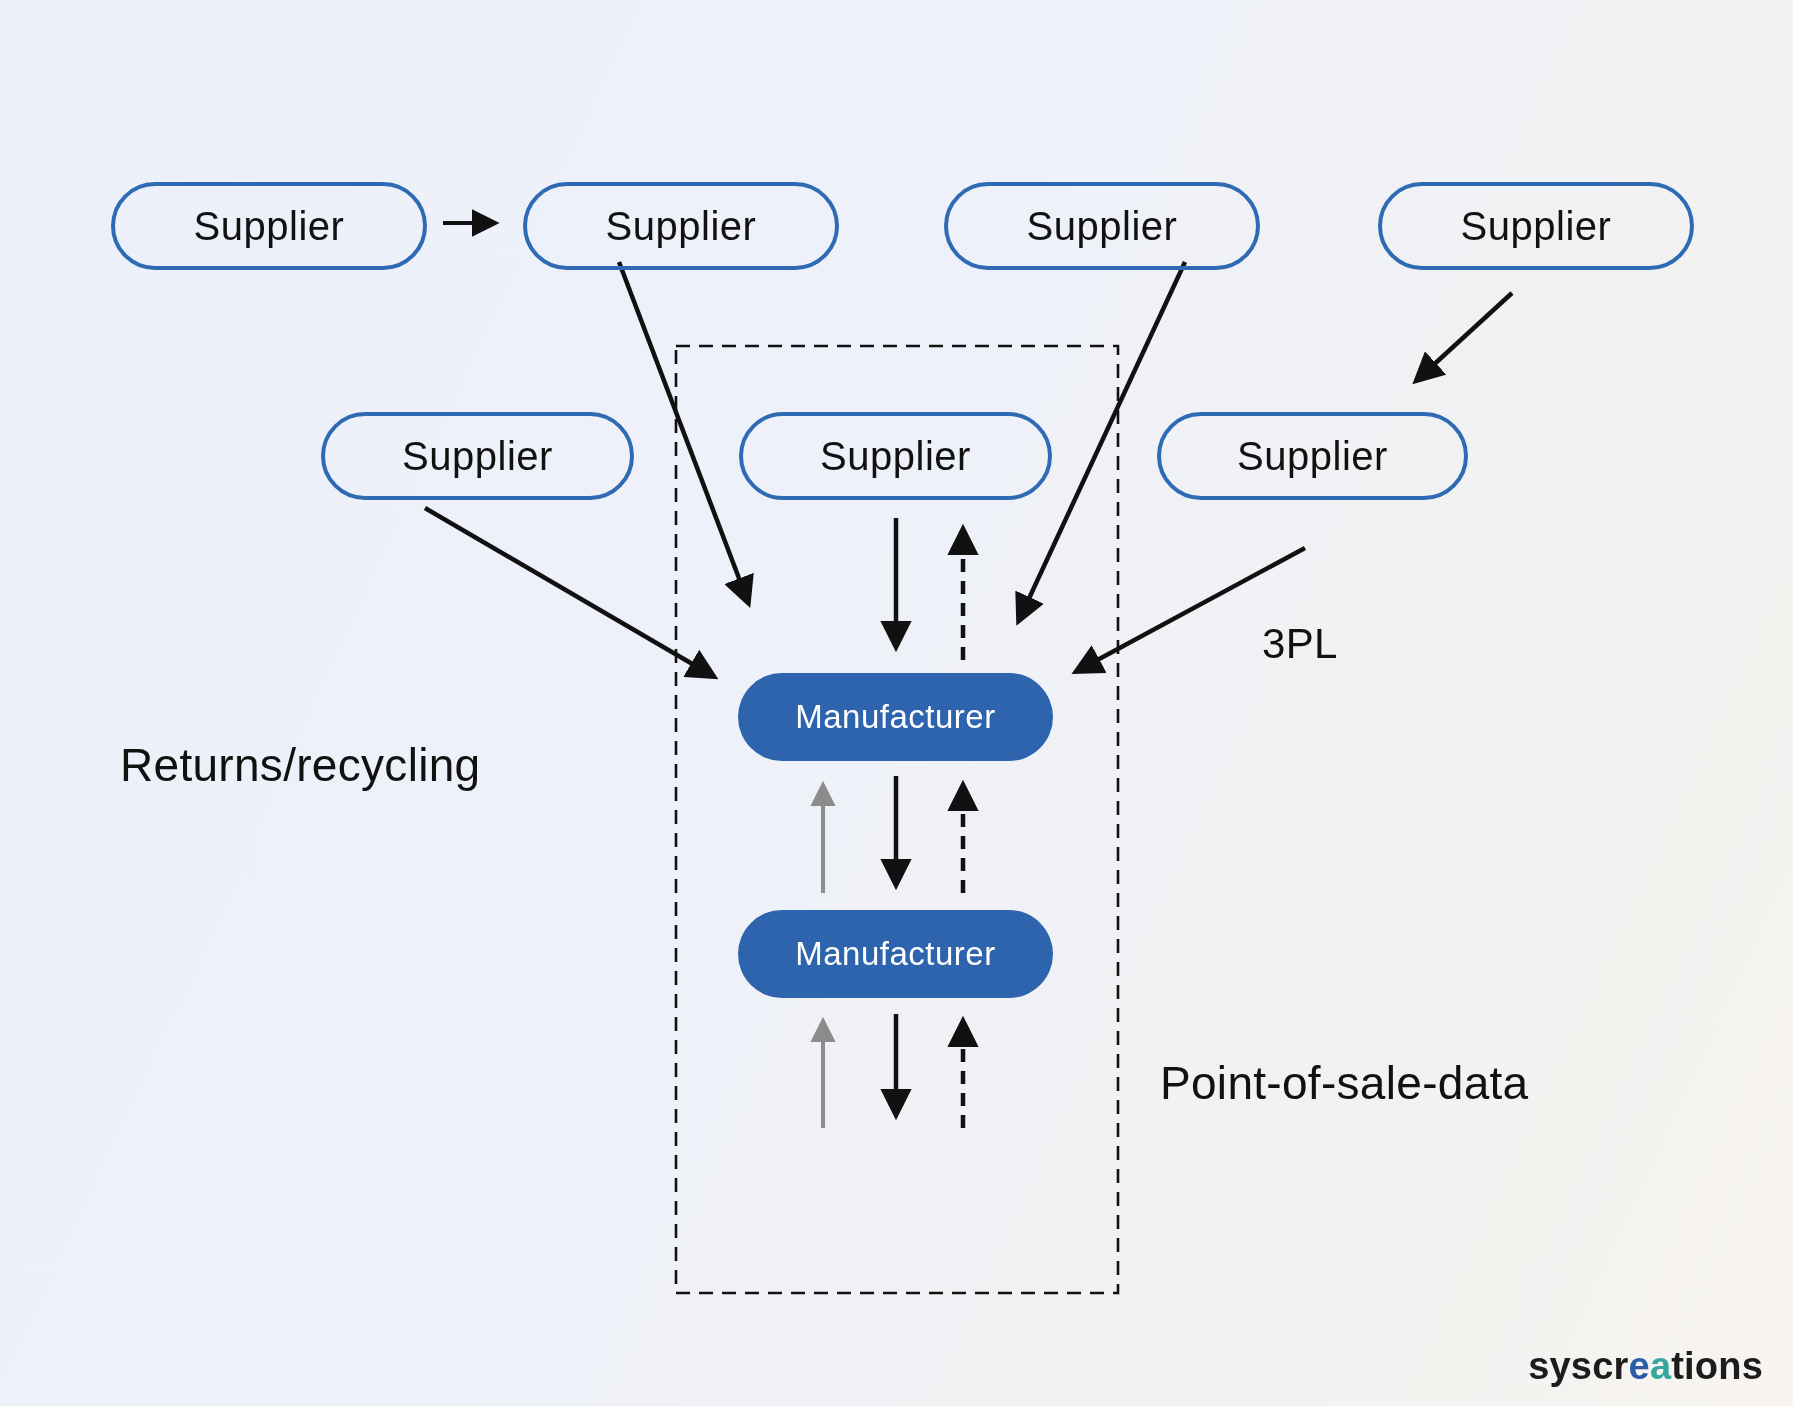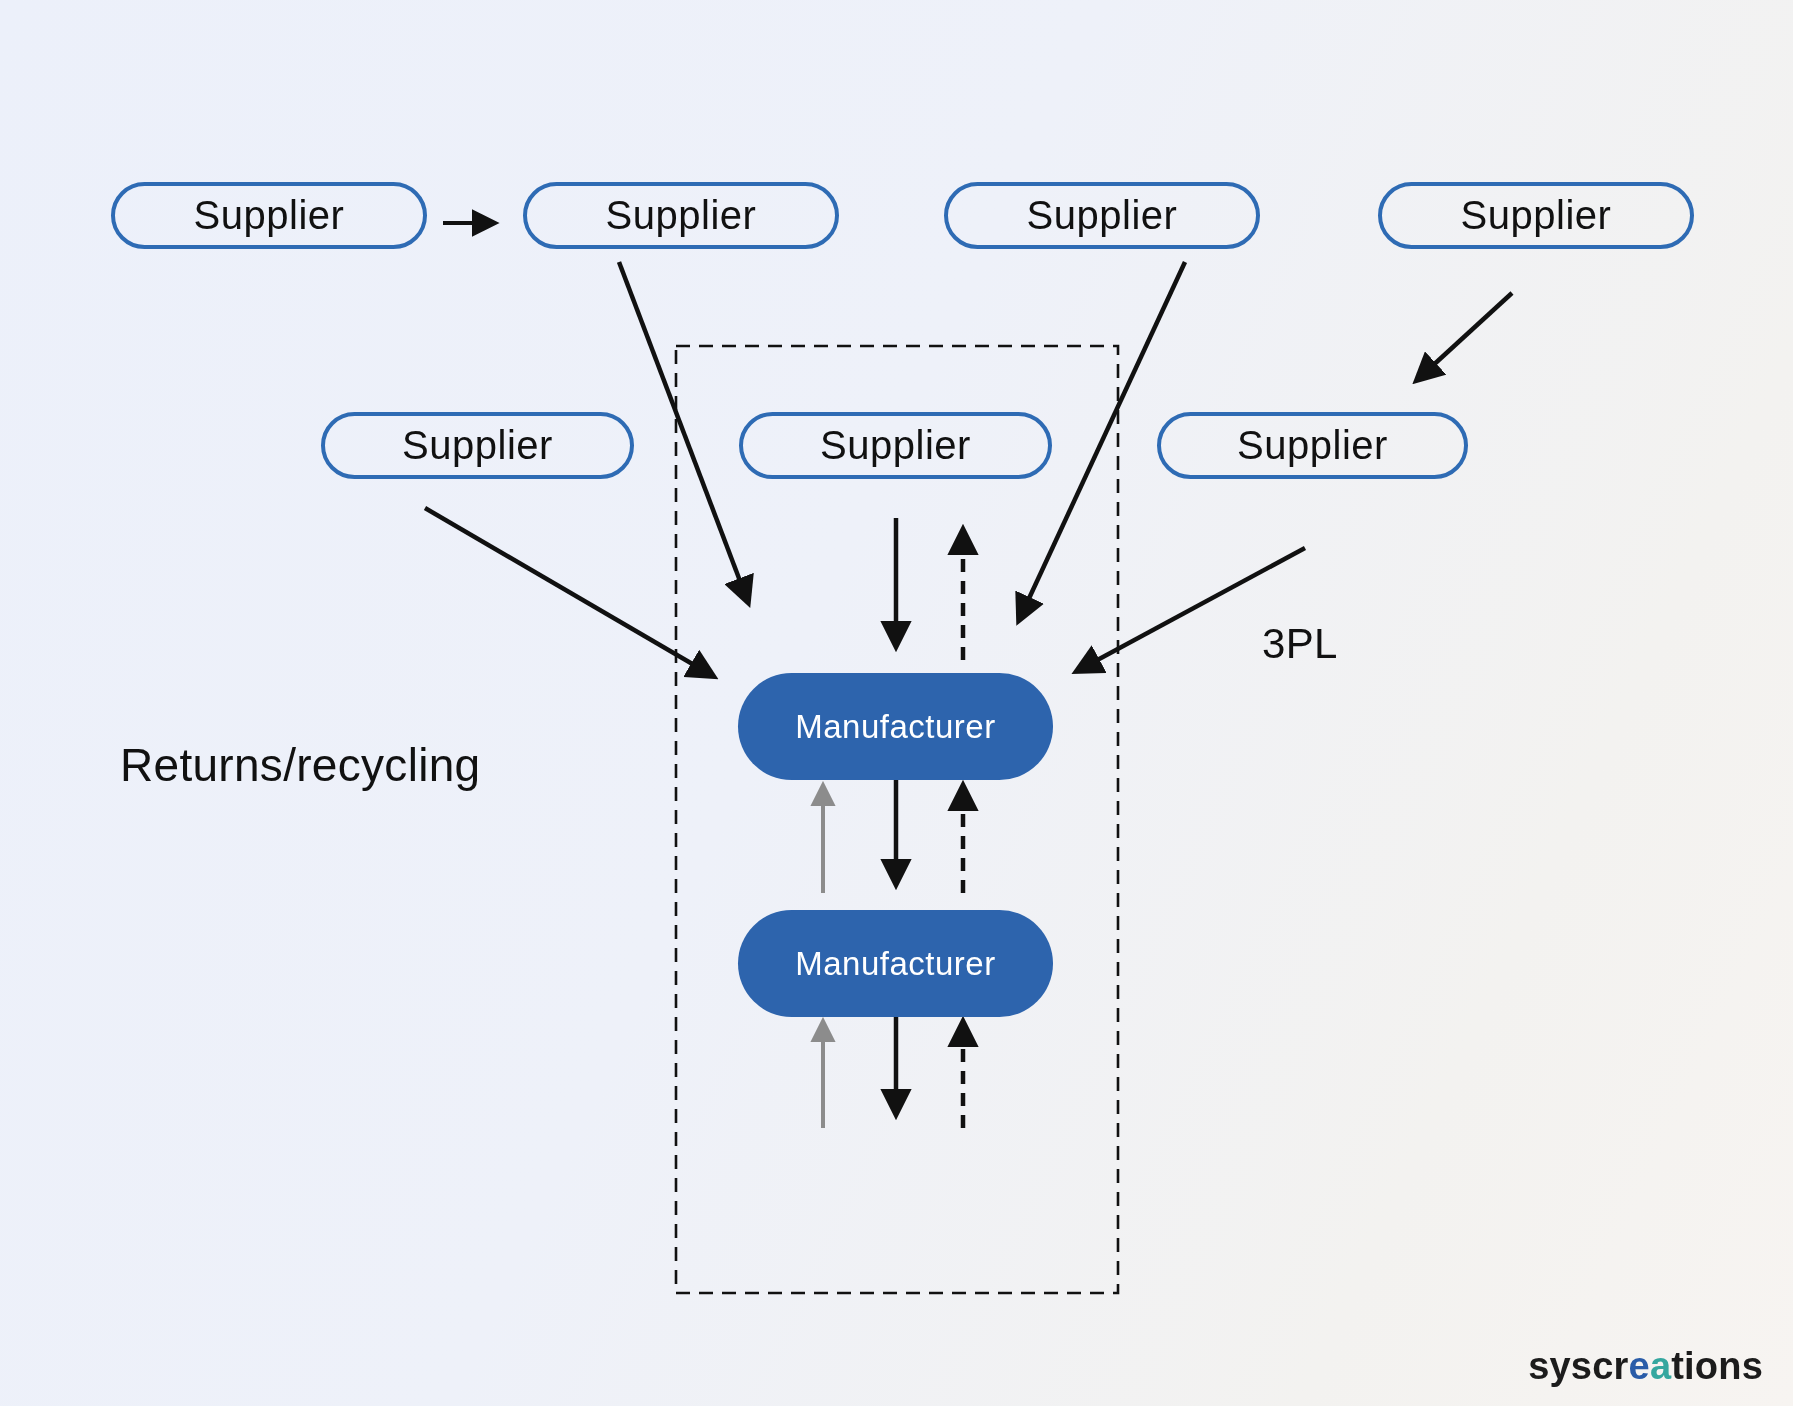--- a/index.html
+++ b/index.html
@@ -11,27 +11,27 @@
   .canvas{
     position:relative;width:1793px;height:1406px;
     background:linear-gradient(115deg,#ecf0fa 0%,#eef1f9 45%,#f3f2f0 80%,#f7f4f1 100%);
   }
   .layer{position:absolute;left:0;top:0;width:1793px;height:1406px;}
   .pill{
     position:absolute;display:flex;align-items:center;justify-content:center;
     border-radius:60px;box-sizing:border-box;white-space:nowrap;
   }
   .pill-outline{
-    width:316px;height:67px;
+    width:316px;height:88px;
     border:4px solid #2e6bb4;color:#111;
     font-size:40px;font-weight:500;letter-spacing:0.5px;
     background:transparent;
   }
   .pill-fill{
-    width:315px;height:107px;
+    width:315px;height:88px;
     background:#2d64ad;color:#ffffff;
     font-size:33px;font-weight:500;letter-spacing:0.5px;
   }
   .note{
     position:absolute;color:#111;font-weight:500;letter-spacing:0.3px;text-align:center;
   }
   .note-returns{left:120px;top:738px;font-size:46px;}
   .note-3pl{left:1262px;top:620px;font-size:42px;}
   .note-pos{left:1160px;top:1056px;font-size:46px;}
   .logo{
@@ -94,18 +94,19 @@
 
   <div class="pill pill-outline" style="left:321px;top:412px;width:313px;">Supplier</div>
   <div class="pill pill-outline" style="left:739px;top:412px;width:313px;">Supplier</div>
   <div class="pill pill-outline" style="left:1157px;top:412px;width:311px;">Supplier</div>
 
   <div class="pill pill-fill" style="left:738px;top:673px;">Manufacturer</div>
   <div class="pill pill-fill" style="left:738px;top:910px;">Manufacturer</div>
 
   <div class="note note-returns">Returns/recycling</div>
   <div class="note note-3pl">3PL</div>
+  <div class="note note-pos">Point-of-sale-data</div>
 
   <div class="logo">
     <span>syscr</span><span class="l-blue">e</span><span class="l-teal">a</span><span>tions</span>
   </div>
 
 </div>
 
 </body></html>

